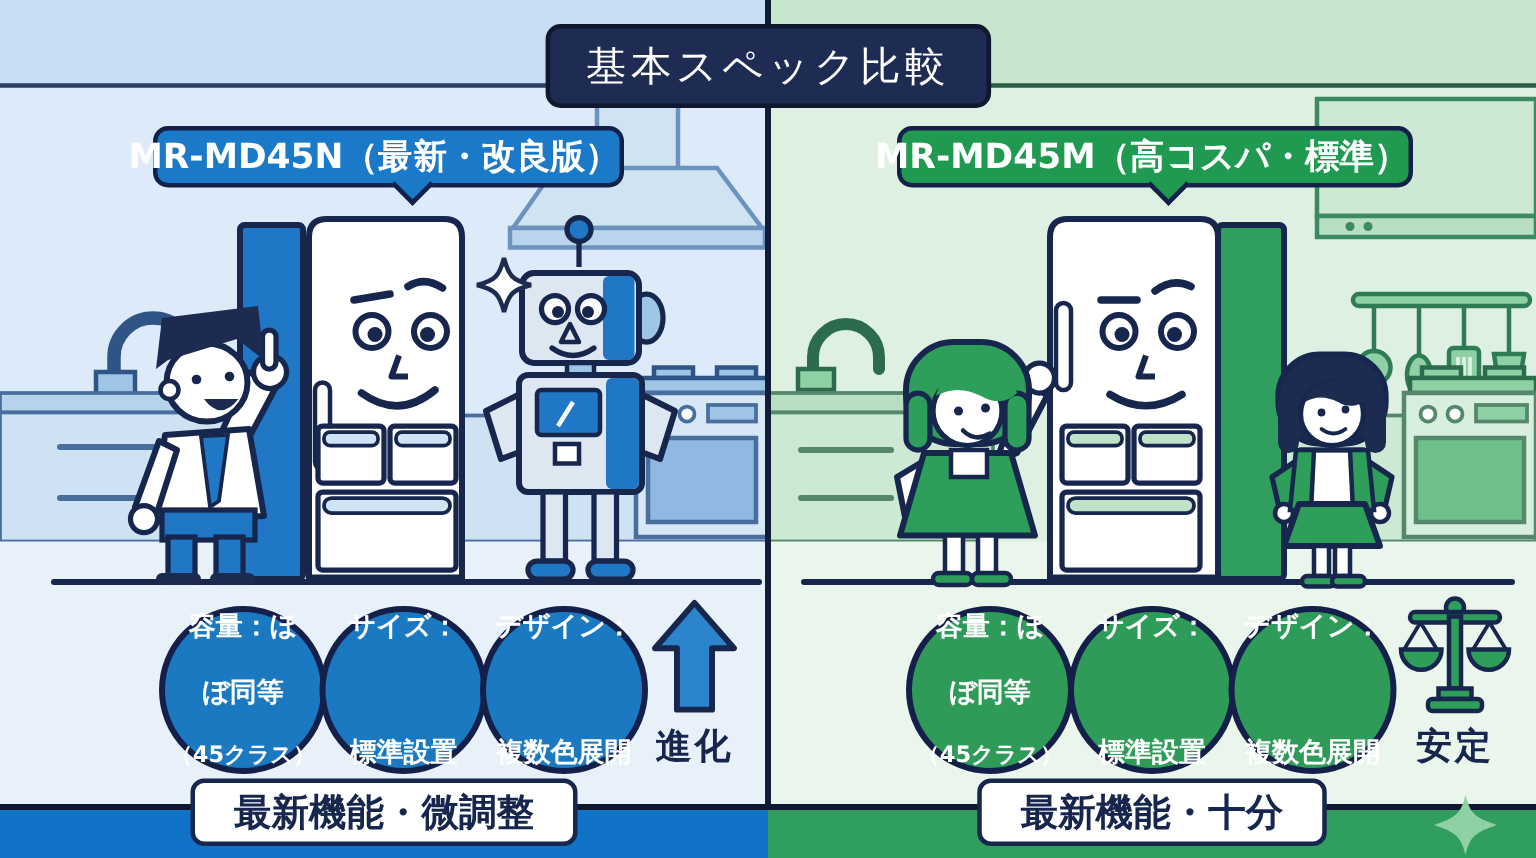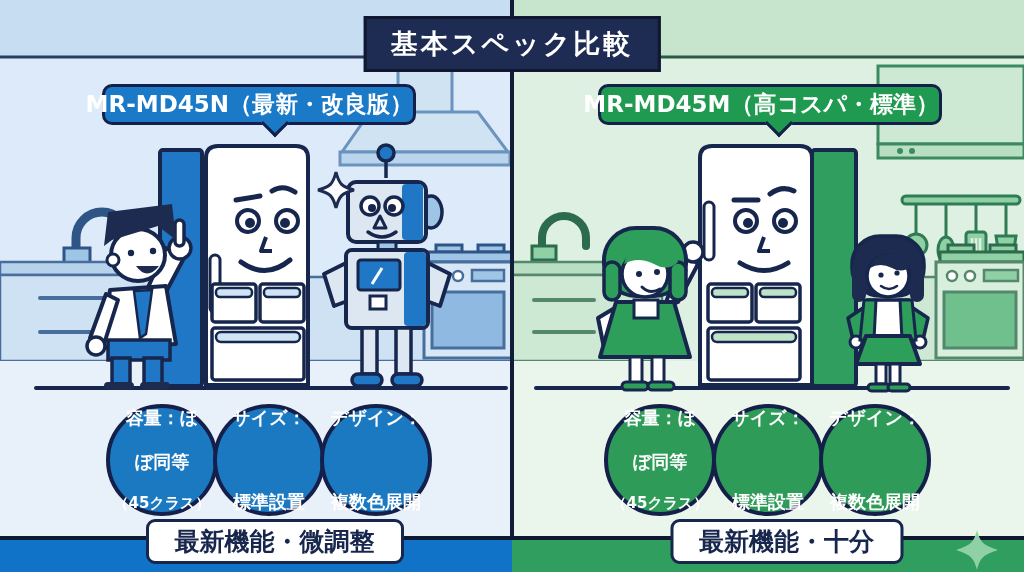--- a/index.html
+++ b/index.html
@@ -4,22 +4,22 @@
 <style>
   html,body{margin:0;padding:0;background:#222;}
   .canvas{position:relative;width:1024px;height:572px;overflow:hidden;
     font-family:"DejaVu Sans","Liberation Sans",sans-serif;background:#e8f0fa;}
   svg{display:block;}
   .scene{position:absolute;top:0;width:512px;height:572px;}
   #scene-left{left:0;} #scene-right{left:512px;}
   .divider{position:absolute;left:510px;top:0;width:4px;height:544px;background:#101c38;z-index:3;}
 
   .title-box{position:absolute;top:16px;left:50%;transform:translateX(-50%);
-    background:#1e2b52;border:3px solid #10182f;border-radius:0;
-    color:#ffffff;font-size:27px;font-weight:bold;letter-spacing:3px;
+    background:#1e2b52;border:3px solid #10182f;border-radius:10px;
+    color:#ffffff;font-size:27px;font-weight:normal;letter-spacing:3px;
     padding:7px 24px;white-space:nowrap;z-index:6;}
 
   .badge{position:absolute;top:84px;height:35px;border:3px solid #14204a;border-radius:10px;
     color:#fff;font-weight:bold;font-size:23px;display:flex;align-items:center;justify-content:flex-end;
     white-space:nowrap;z-index:5;}
   .badge .tail{position:absolute;bottom:-11px;width:17px;height:17px;transform:rotate(45deg);
     border-right:3px solid #14204a;border-bottom:3px solid #14204a;}
   #badge-left{left:102px;width:308px;background:#1b7ac8;}
   #badge-left .tail{left:160px;background:#1b7ac8;}
   #badge-right{left:598px;width:338px;background:#1f9a50;}
@@ -30,21 +30,21 @@
     display:flex;flex-direction:column;align-items:center;justify-content:space-between;line-height:1.12;z-index:4;}
   .spec-circle.blue{background:#1b79c2;}
   .spec-circle.green{background:#2e9b58;}
   .c-line{font-size:18px;} .c-line3{font-size:15px;} .c-line3:empty{display:none;}
 
   .indicator{position:absolute;display:flex;flex-direction:column;align-items:center;z-index:4;}
   #indicator-left{left:427px;top:399px;width:72px;}
   #indicator-right{left:930px;top:397px;width:80px;}
   .indicator-label{font-size:24px;font-weight:bold;color:#17264d;margin-top:4px;letter-spacing:2px;}
 
-  .strip{position:absolute;bottom:0;width:512px;height:32px;border-top:4px solid #0e1830;z-index:5;padding-left:37px;}
+  .strip{position:absolute;bottom:0;width:512px;height:32px;border-top:4px solid #0e1830;z-index:5;}
   #strip-left{left:0;background:#1173c8;}
   #strip-right{left:512px;background:#2f9e5f;}
   .banner-box{position:absolute;bottom:8px;left:50%;transform:translateX(-50%);
     background:#ffffff;border:3px solid #17264d;border-radius:9px;
     padding:3px 26px;font-size:25px;font-weight:bold;color:#17264d;white-space:nowrap;}
 
   .corner-sparkle{position:absolute;left:954px;top:528px;z-index:6;}
 </style>
 </head>
 <body>
@@ -305,20 +305,40 @@
     <span class="c-line">サイズ：</span>
     <span class="c-line">標準設置</span>
 
   </div>
   <div class="spec-circle green" style="left:819px;">
     <span class="c-line">デザイン：</span>
     <span class="c-line">複数色展開</span>
 
   </div>
 
+  <div class="indicator" id="indicator-left">
+    <svg width="62" height="78" viewBox="0 0 60 80">
+      <polygon points="30,3 57,34 42,34 42,76 18,76 18,34 3,34" fill="#2b84cc" stroke="#17264d" stroke-width="4" stroke-linejoin="round"></polygon>
+    </svg>
+    <div class="indicator-label">進化</div>
+  </div>
+  <div class="indicator" id="indicator-right">
+    <svg width="76" height="80" viewBox="0 0 76 80">
+      <circle cx="38" cy="8" r="6" fill="#2e9e5b" stroke="#17264d" stroke-width="3"></circle>
+      <rect x="8" y="11" width="60" height="7" rx="3.5" fill="#2e9e5b" stroke="#17264d" stroke-width="3"></rect>
+      <rect x="34" y="14" width="8" height="48" fill="#2e9e5b" stroke="#17264d" stroke-width="3"></rect>
+      <path d="M15,18 L4,36 M15,18 L26,36" fill="none" stroke="#17264d" stroke-width="2.5"></path>
+      <path d="M61,18 L50,36 M61,18 L72,36" fill="none" stroke="#17264d" stroke-width="2.5"></path>
+      <path d="M2,36 h27 a13.5,13.5 0 0 1 -27,0 z" fill="#2e9e5b" stroke="#17264d" stroke-width="3"></path>
+      <path d="M47,36 h27 a13.5,13.5 0 0 1 -27,0 z" fill="#2e9e5b" stroke="#17264d" stroke-width="3"></path>
+      <rect x="27" y="62" width="22" height="7" fill="#2e9e5b" stroke="#17264d" stroke-width="3"></rect>
+      <rect x="20" y="69" width="36" height="8" rx="3" fill="#2e9e5b" stroke="#17264d" stroke-width="3"></rect>
+    </svg>
+    <div class="indicator-label">安定</div>
+  </div>
 
   <div class="strip" id="strip-left">
     <div class="banner-box">
       <span>最新機能・微調整</span>
     </div>
   </div>
   <div class="strip" id="strip-right">
     <div class="banner-box">
       <span>最新機能・十分</span>
     </div>

